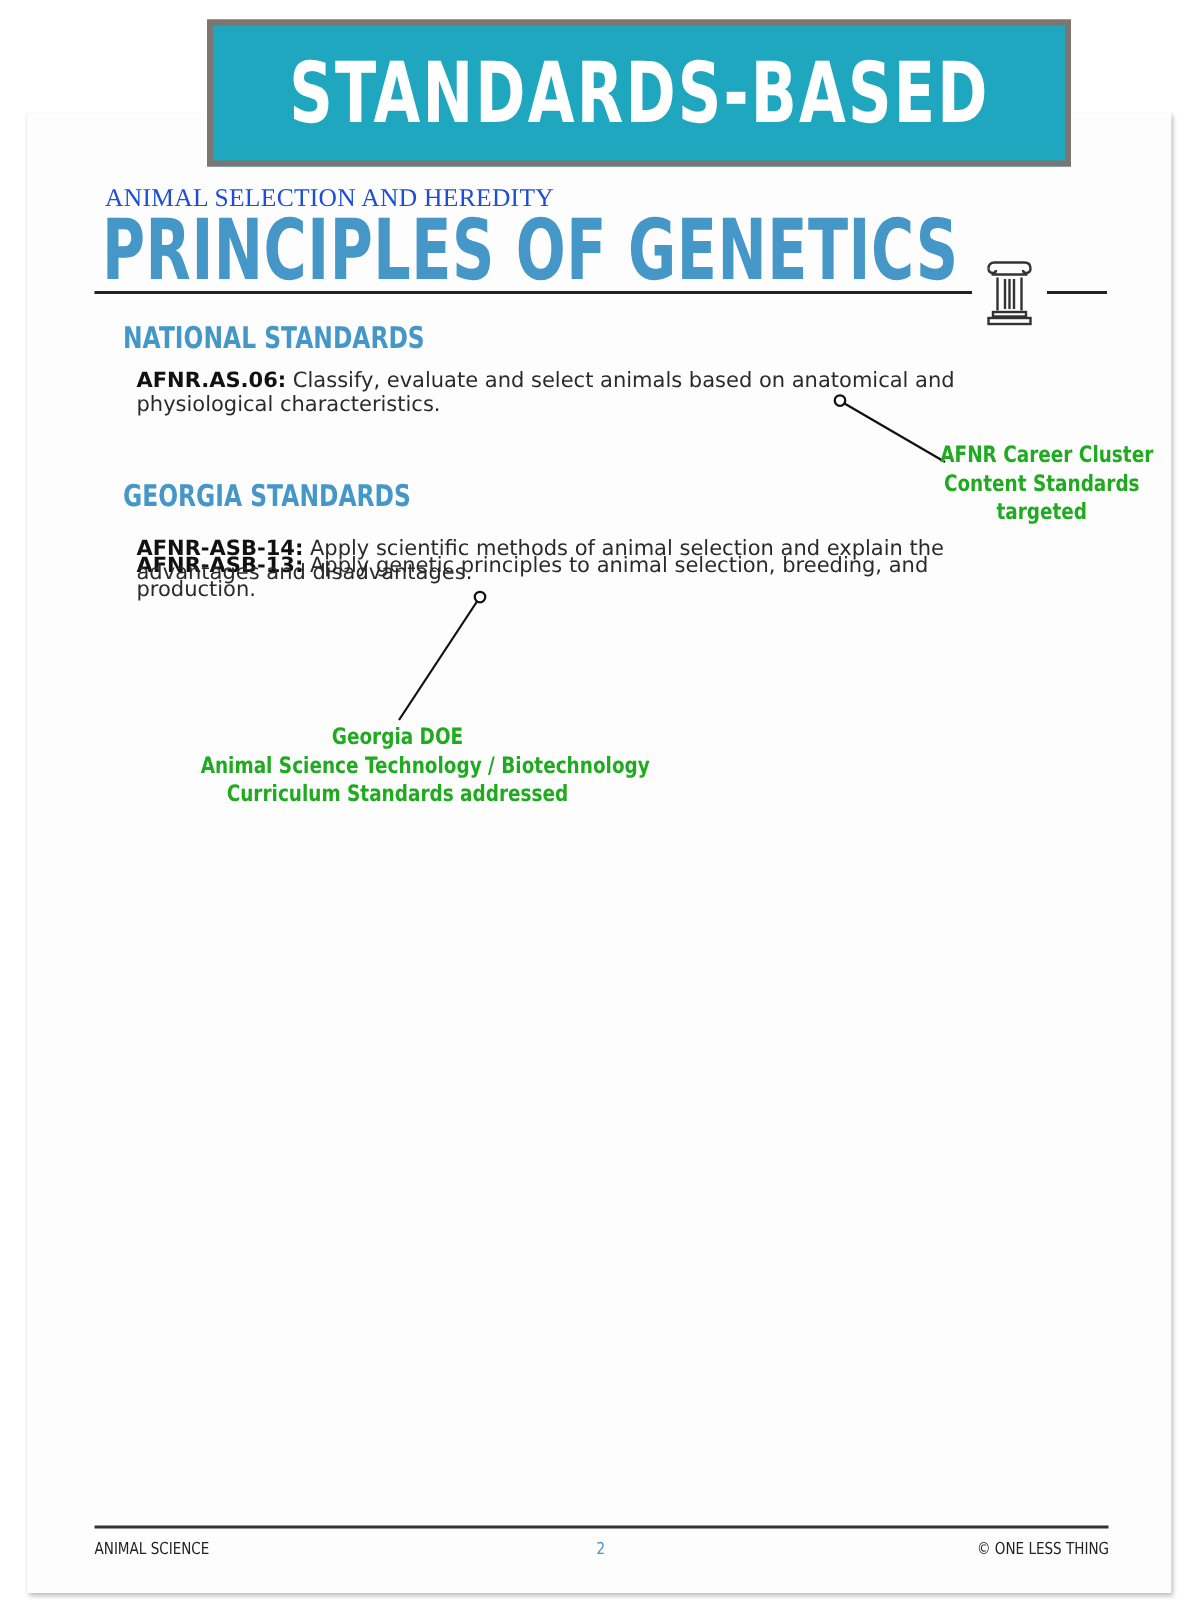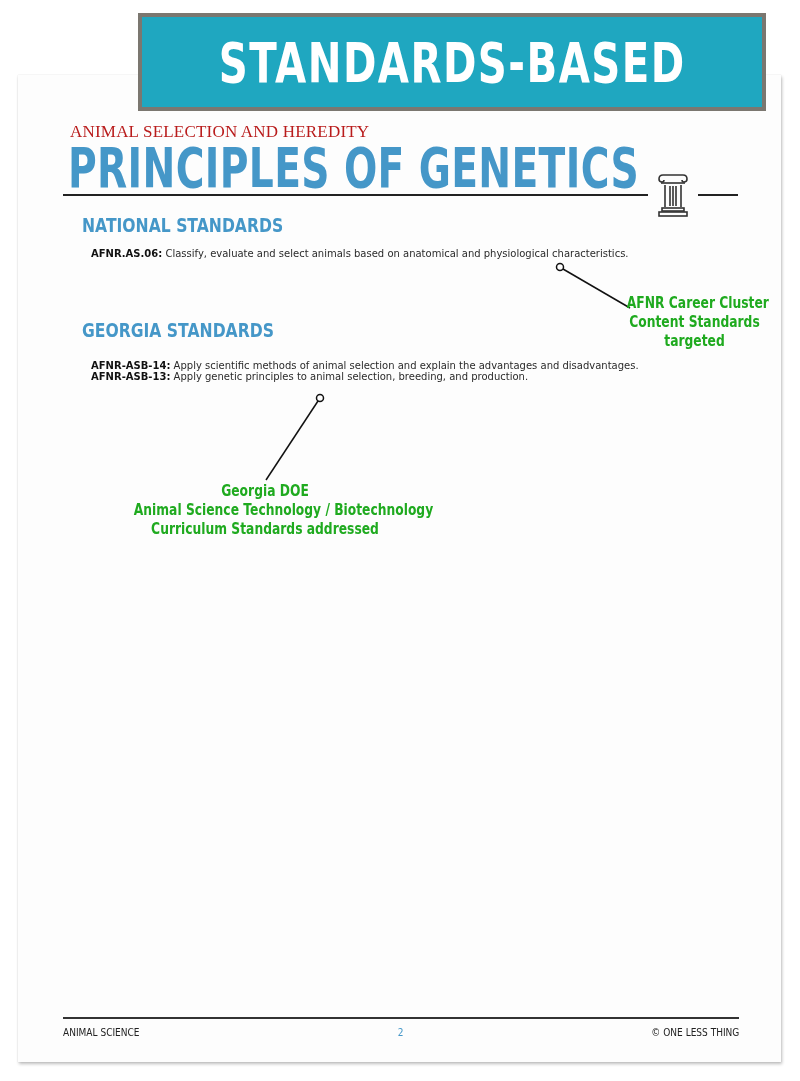--- a/index.html
+++ b/index.html
@@ -6,53 +6,53 @@
     html, body { width: 800px; height: 1081px; background: #ffffff; overflow: hidden; }
     body { position: relative; font-family: "Liberation Sans", sans-serif; }
 
     .page {
       position: absolute; left: 18px; top: 75px; width: 763px; height: 987px;
       background: #fdfdfd;
       box-shadow: 1px 2px 3px rgba(0,0,0,0.25), 0 0 1px rgba(0,0,0,0.15);
     }
 
     .banner {
-      position: absolute; left: 138px; top: 13px; width: 628px; height: 98px;
+      position: absolute; left: 138px; top: 13px; width: 576px; height: 98px;
       background: #1fa7c0; border: 4px solid #7b7770;
       display: flex; align-items: center; justify-content: center;
       z-index: 5;
     }
     .banner-text {
       color: #ffffff; font-family: "DejaVu Sans", sans-serif; font-weight: bold;
       font-size: 56px; letter-spacing: 2px; transform: scaleX(0.72); white-space: nowrap;
       transform-origin: center;
     }
 
     .eyebrow {
       position: absolute; left: 70px; top: 122px;
-      font-family: "Liberation Serif", serif; font-size: 17px; color: #b91c1c; letter-spacing: 0.2px;
+      font-family: "Liberation Serif", serif; font-size: 17px; color: #1d4ed8; letter-spacing: 0.2px;
     }
     .title {
       position: absolute; left: 68px; top: 138px;
       font-family: "DejaVu Sans", sans-serif; font-weight: bold; font-size: 56px;
       color: #4597c8; letter-spacing: 0.5px; white-space: nowrap;
       transform: scaleX(0.70); transform-origin: left top; line-height: 60px;
     }
     .rule-left { position: absolute; left: 63px; top: 194px; width: 585px; height: 2px; background: #222; }
     .rule-right { position: absolute; left: 698px; top: 194px; width: 40px; height: 2px; background: #222; }
     .pillar { position: absolute; left: 655px; top: 172px; width: 36px; height: 46px; }
 
     .section-head {
       position: absolute; left: 82px;
       font-family: "DejaVu Sans", sans-serif; font-weight: bold; font-size: 20px;
       color: #4597c8; white-space: nowrap; transform: scaleX(0.78); transform-origin: left top;
     }
     .std {
       position: absolute; left: 91px; width: 570px;
-      font-family: "DejaVu Sans", sans-serif; font-size: 10px; line-height: 16px; color: #2a2a2a;
+      font-family: "DejaVu Sans", sans-serif; font-size: 14px; line-height: 16px; color: #2a2a2a;
     }
     .std b { color: #111; }
 
     .annot {
       position: absolute; color: #1faa1f; font-family: "DejaVu Sans", sans-serif; font-weight: bold;
       font-size: 15px; line-height: 19px; text-align: center; white-space: nowrap;
       transform: scaleX(0.82);
     }
     .connectors { position: absolute; left: 0; top: 0; width: 800px; height: 1081px; pointer-events: none; }
 

